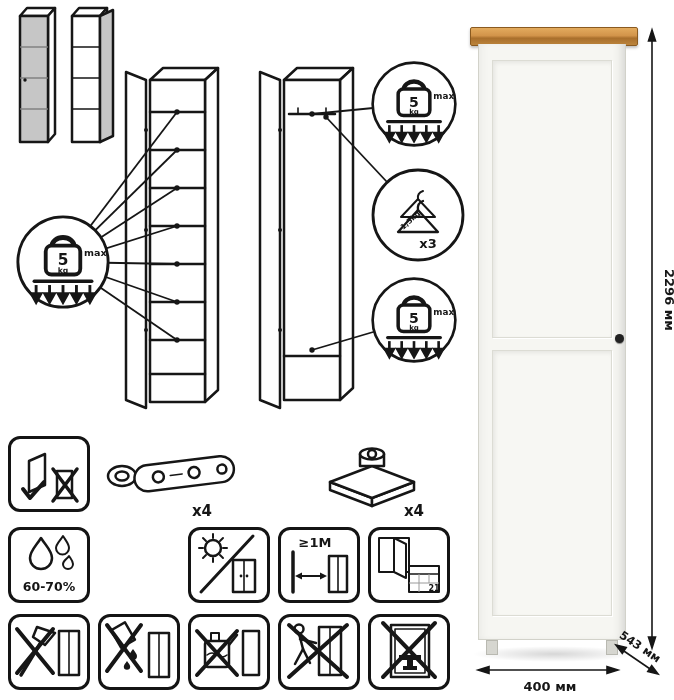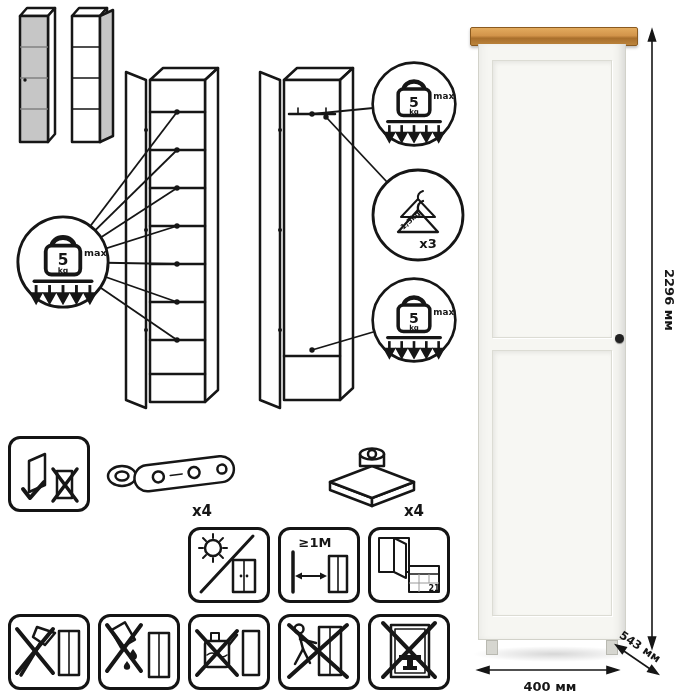--- a/index.html
+++ b/index.html
@@ -188,20 +188,28 @@
       <polygon class="fw" points="240,54 240,62 282,78 282,70"></polygon>
       <polygon class="fw" points="324,54 324,62 282,78 282,70"></polygon>
       <polygon class="fw" points="240,54 282,38 324,54 282,70"></polygon>
       <rect class="fw" x="270" y="26" width="24" height="12"></rect>
       <ellipse class="fw" cx="282" cy="26" rx="12" ry="5.5"></ellipse>
       <circle class="ln" cx="282" cy="26" r="4"></circle>
       <text x="324" y="88" font-size="15" text-anchor="middle">x4</text>
     </g>
   </svg>
 
+  <div class="icon-box" style="left:8px;top:527px">
+    <svg width="72" height="66" viewBox="0 0 72 66">
+      <path class="ln" d="M28,6 C33,14 39,19 39,26 a11,11 0 1 1 -22,0 C17,19 23,14 28,6 Z"></path>
+      <path class="ln" style="stroke-width:2" d="M50,4 C53,9 56,12 56,16 a6.5,6.5 0 1 1 -13,0 C43,12 47,9 50,4 Z"></path>
+      <path class="ln" style="stroke-width:2" d="M56,24 C58,27 60,29 60,32 a5,5 0 1 1 -10,0 C50,29 54,27 56,24 Z"></path>
+      <text x="36" y="59" font-size="12.5" text-anchor="middle">60-70%</text>
+    </svg>
+  </div>
 
 
   <div class="icon-box" style="left:188px;top:527px">
     <svg width="72" height="66" viewBox="0 0 72 66">
       <circle class="ln" cx="20" cy="16" r="8"></circle>
       <g stroke="#161616" stroke-width="2" stroke-linecap="round">
         <line x1="20" y1="2" x2="20" y2="6"></line>
           <line x1="20" y1="26" x2="20" y2="30"></line>
         <line x1="6" y1="16" x2="10" y2="16"></line>
           <line x1="30" y1="16" x2="34" y2="16"></line>

